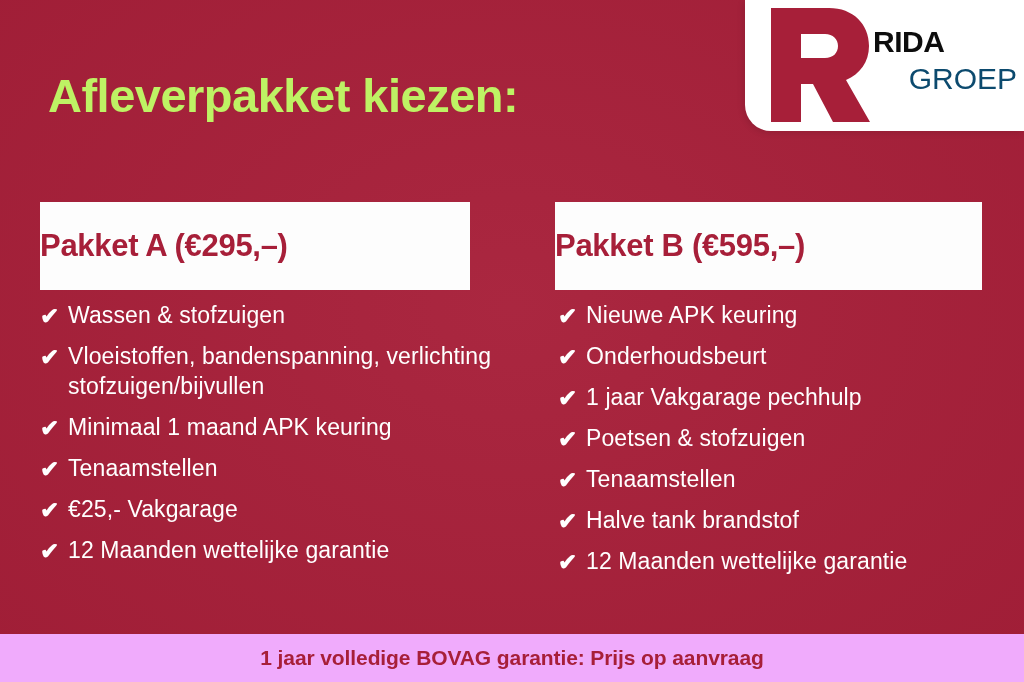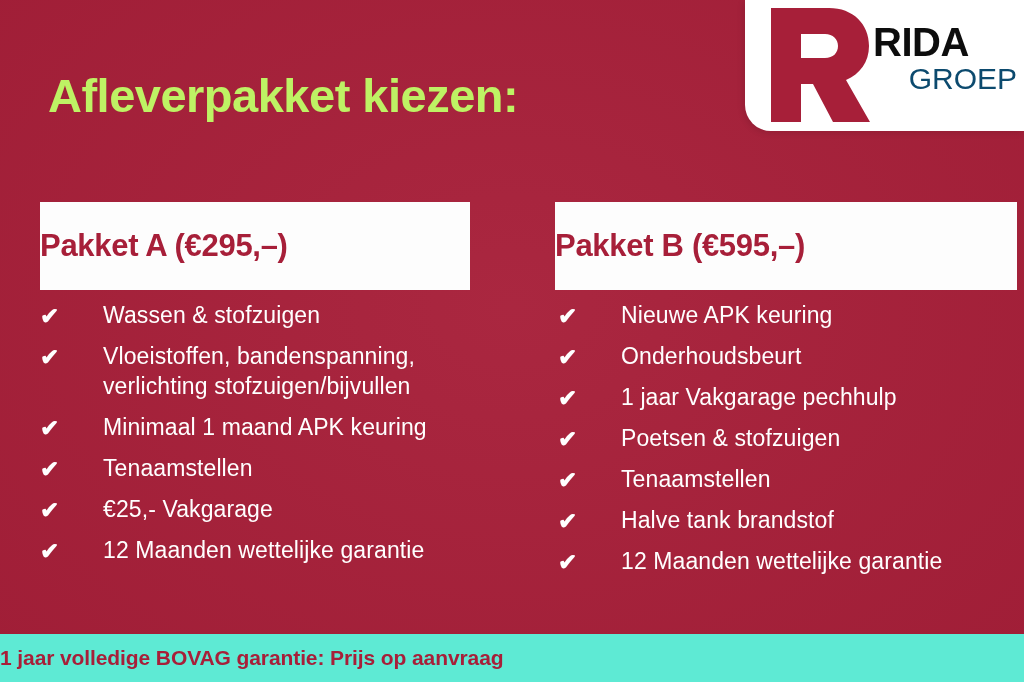--- a/index.html
+++ b/index.html
@@ -72,21 +72,21 @@
     width: 104px;
     height: 122px;
   }
   .logo-words {
     position: absolute;
     left: 128px;
     top: 22px;
     width: 146px;
   }
   .logo-rida {
-    font-size: 40px;
+    font-size: 30px;
     line-height: 40px;
     font-weight: 700;
     letter-spacing: -0.5px;
     color: #0d0d0d;
     font-family: "Liberation Sans", sans-serif;
   }
   .logo-groep {
     font-size: 30px;
     line-height: 34px;
     font-weight: 400;
@@ -108,21 +108,21 @@
   }
   .card-header.pkg-a {
     left: 40px;
     top: 202px;
     width: 430px;
     height: 88px;
   }
   .card-header.pkg-b {
     left: 555px;
     top: 202px;
-    width: 462px;
+    width: 427px;
     height: 88px;
   }
   .card-title {
     font-size: 31px;
     font-weight: 700;
     letter-spacing: -0.3px;
     color: #A71F39;
     white-space: nowrap;
   }
 
@@ -159,33 +159,33 @@
     text-align: left;
     transform: translateY(1px);
   }
   .feature-text {
     flex: 1 1 auto;
     font-size: 23px;
     line-height: 30px;
     font-weight: 400;
     color: #FFFFFF;
     letter-spacing: 0.1px;
-    margin-left: 35px;
   }
 
   
   .bottom-banner {
     position: absolute;
     left: 0;
     bottom: 0;
     width: 1024px;
     height: 48px;
-    background: #5eead4;
+    background: #f0abfc;
     display: flex;
     align-items: center;
+    justify-content: center;
     z-index: 5;
   }
   .bottom-banner-text {
     font-size: 21px;
     font-weight: 700;
     color: #A71F39;
     letter-spacing: -0.1px;
     white-space: nowrap;
   }
 </style>

